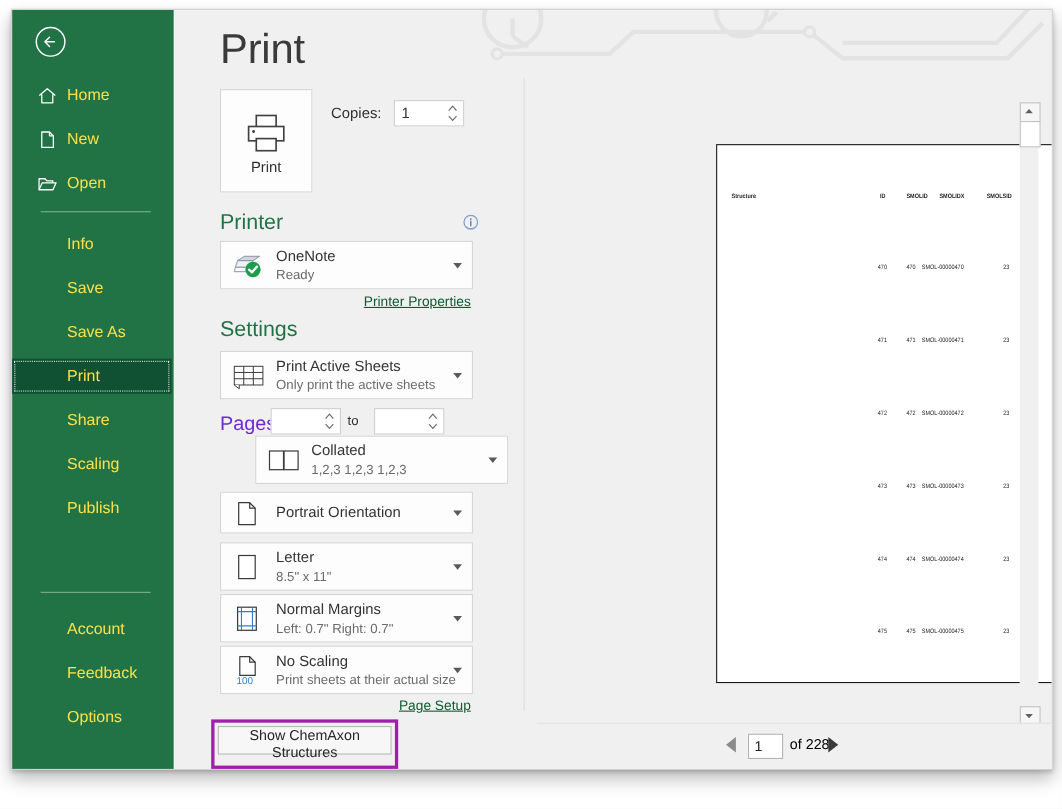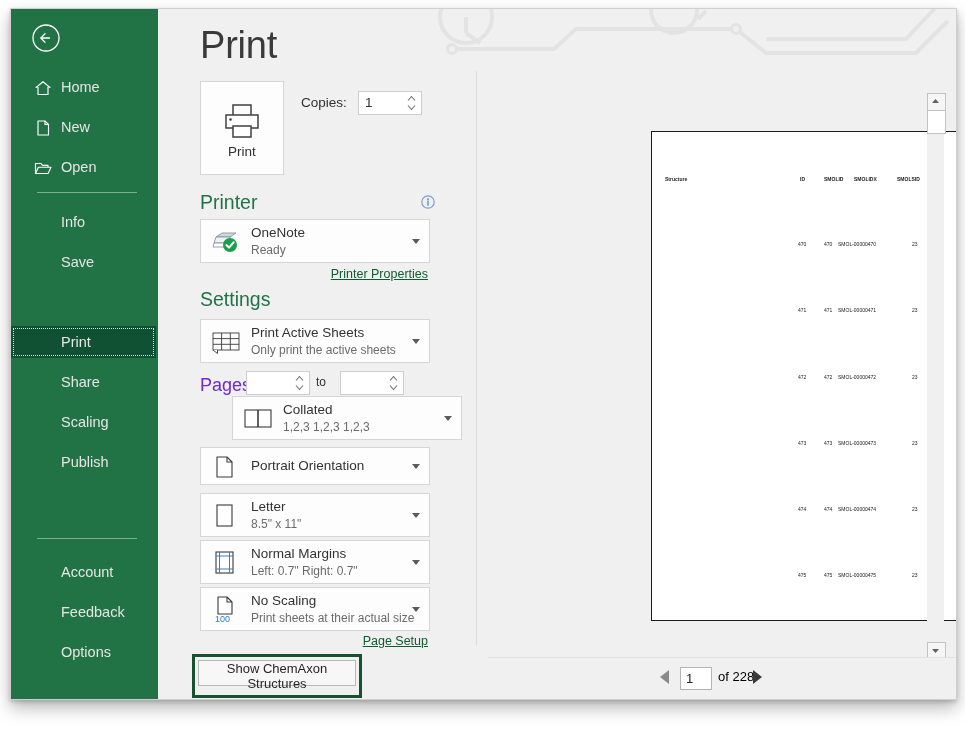--- a/index.html
+++ b/index.html
@@ -37,21 +37,21 @@
     position: absolute;
     left: 20px; top: 14px;
     width: 30px; height: 30px;
     cursor: pointer;
   }
   .nav-item {
     position: absolute;
     left: 0;
     width: 145px;
     height: 32px;
-    color: #e5e5e5;
+    color: #fde047;
     font-size: 14.5px;
     line-height: 32px;
     cursor: pointer;
     white-space: nowrap;
   }
   .nav-item .nav-ico {
     position: absolute;
     left: 22px; top: 6px;
     width: 20px; height: 20px;
   }
@@ -185,21 +185,21 @@
   #pages-to {
     position: absolute;
     font-size: 12px; color: #303030;
   }
 
   #info-icon { position: absolute; cursor: pointer; }
 
   #chemaxon-wrap {
     position: absolute;
     left: -8px;
-    border: 3px solid #14532d;
+    border: 3px solid #a21caf;
     padding: 3px;
     background: transparent;
   }
   #chemaxon-btn {
     width: 158px; height: 26px;
     background: #f7f7f7;
     border: 1px solid #b8b8b8;
     font-size: 13px;
     color: #262626;
     font-family: "Liberation Sans", sans-serif;
@@ -356,20 +356,23 @@
       <span class="nav-lbl">Open</span>
     </div>
 
     <div class="nav-sep" style="top:183px"></div>
 
     <div class="nav-item noicon" style="top:197px">
       <span class="nav-lbl">Info</span>
     </div>
     <div class="nav-item noicon" style="top:237px">
       <span class="nav-lbl">Save</span>
+    </div>
+    <div class="nav-item noicon" style="top:277px">
+      <span class="nav-lbl">Save As</span>
     </div>
     <div class="nav-item noicon selected" style="top:317px">
       <span class="nav-lbl">Print</span>
     </div>
     <div class="nav-item noicon" style="top:357px">
       <span class="nav-lbl">Share</span>
     </div>
     <div class="nav-item noicon" style="top:397px">
       <span class="nav-lbl">Scaling</span>
     </div>

